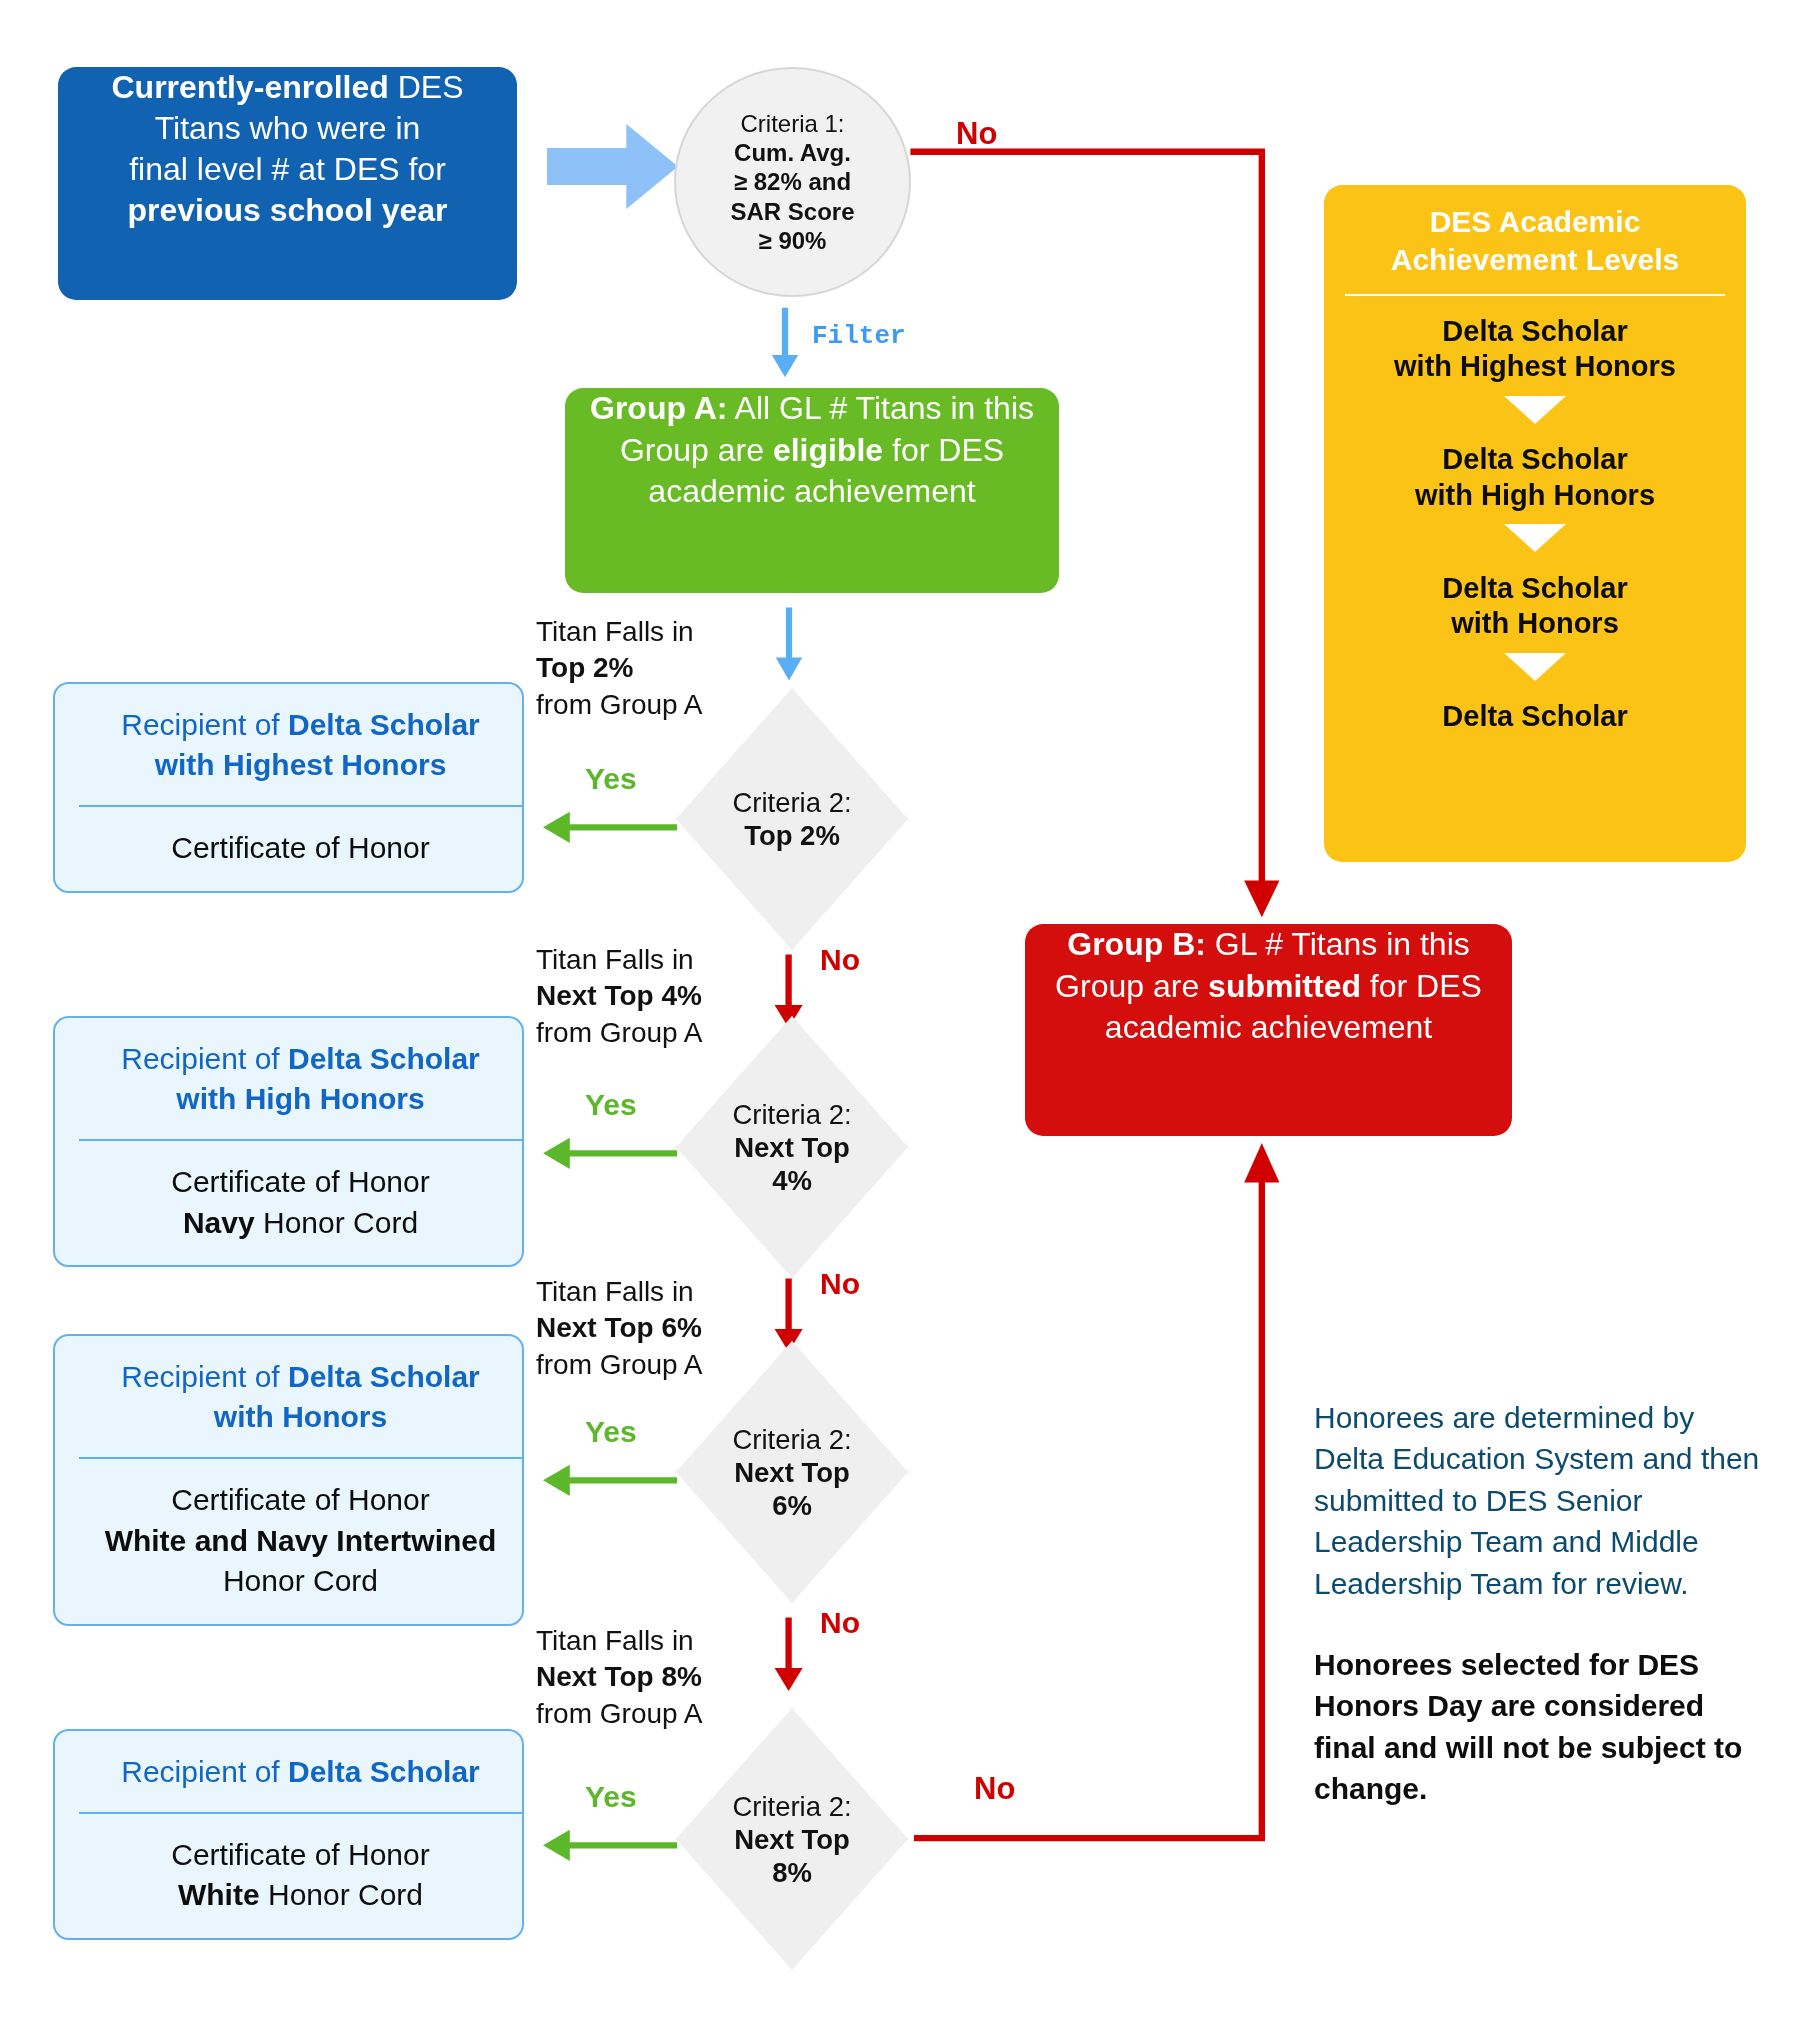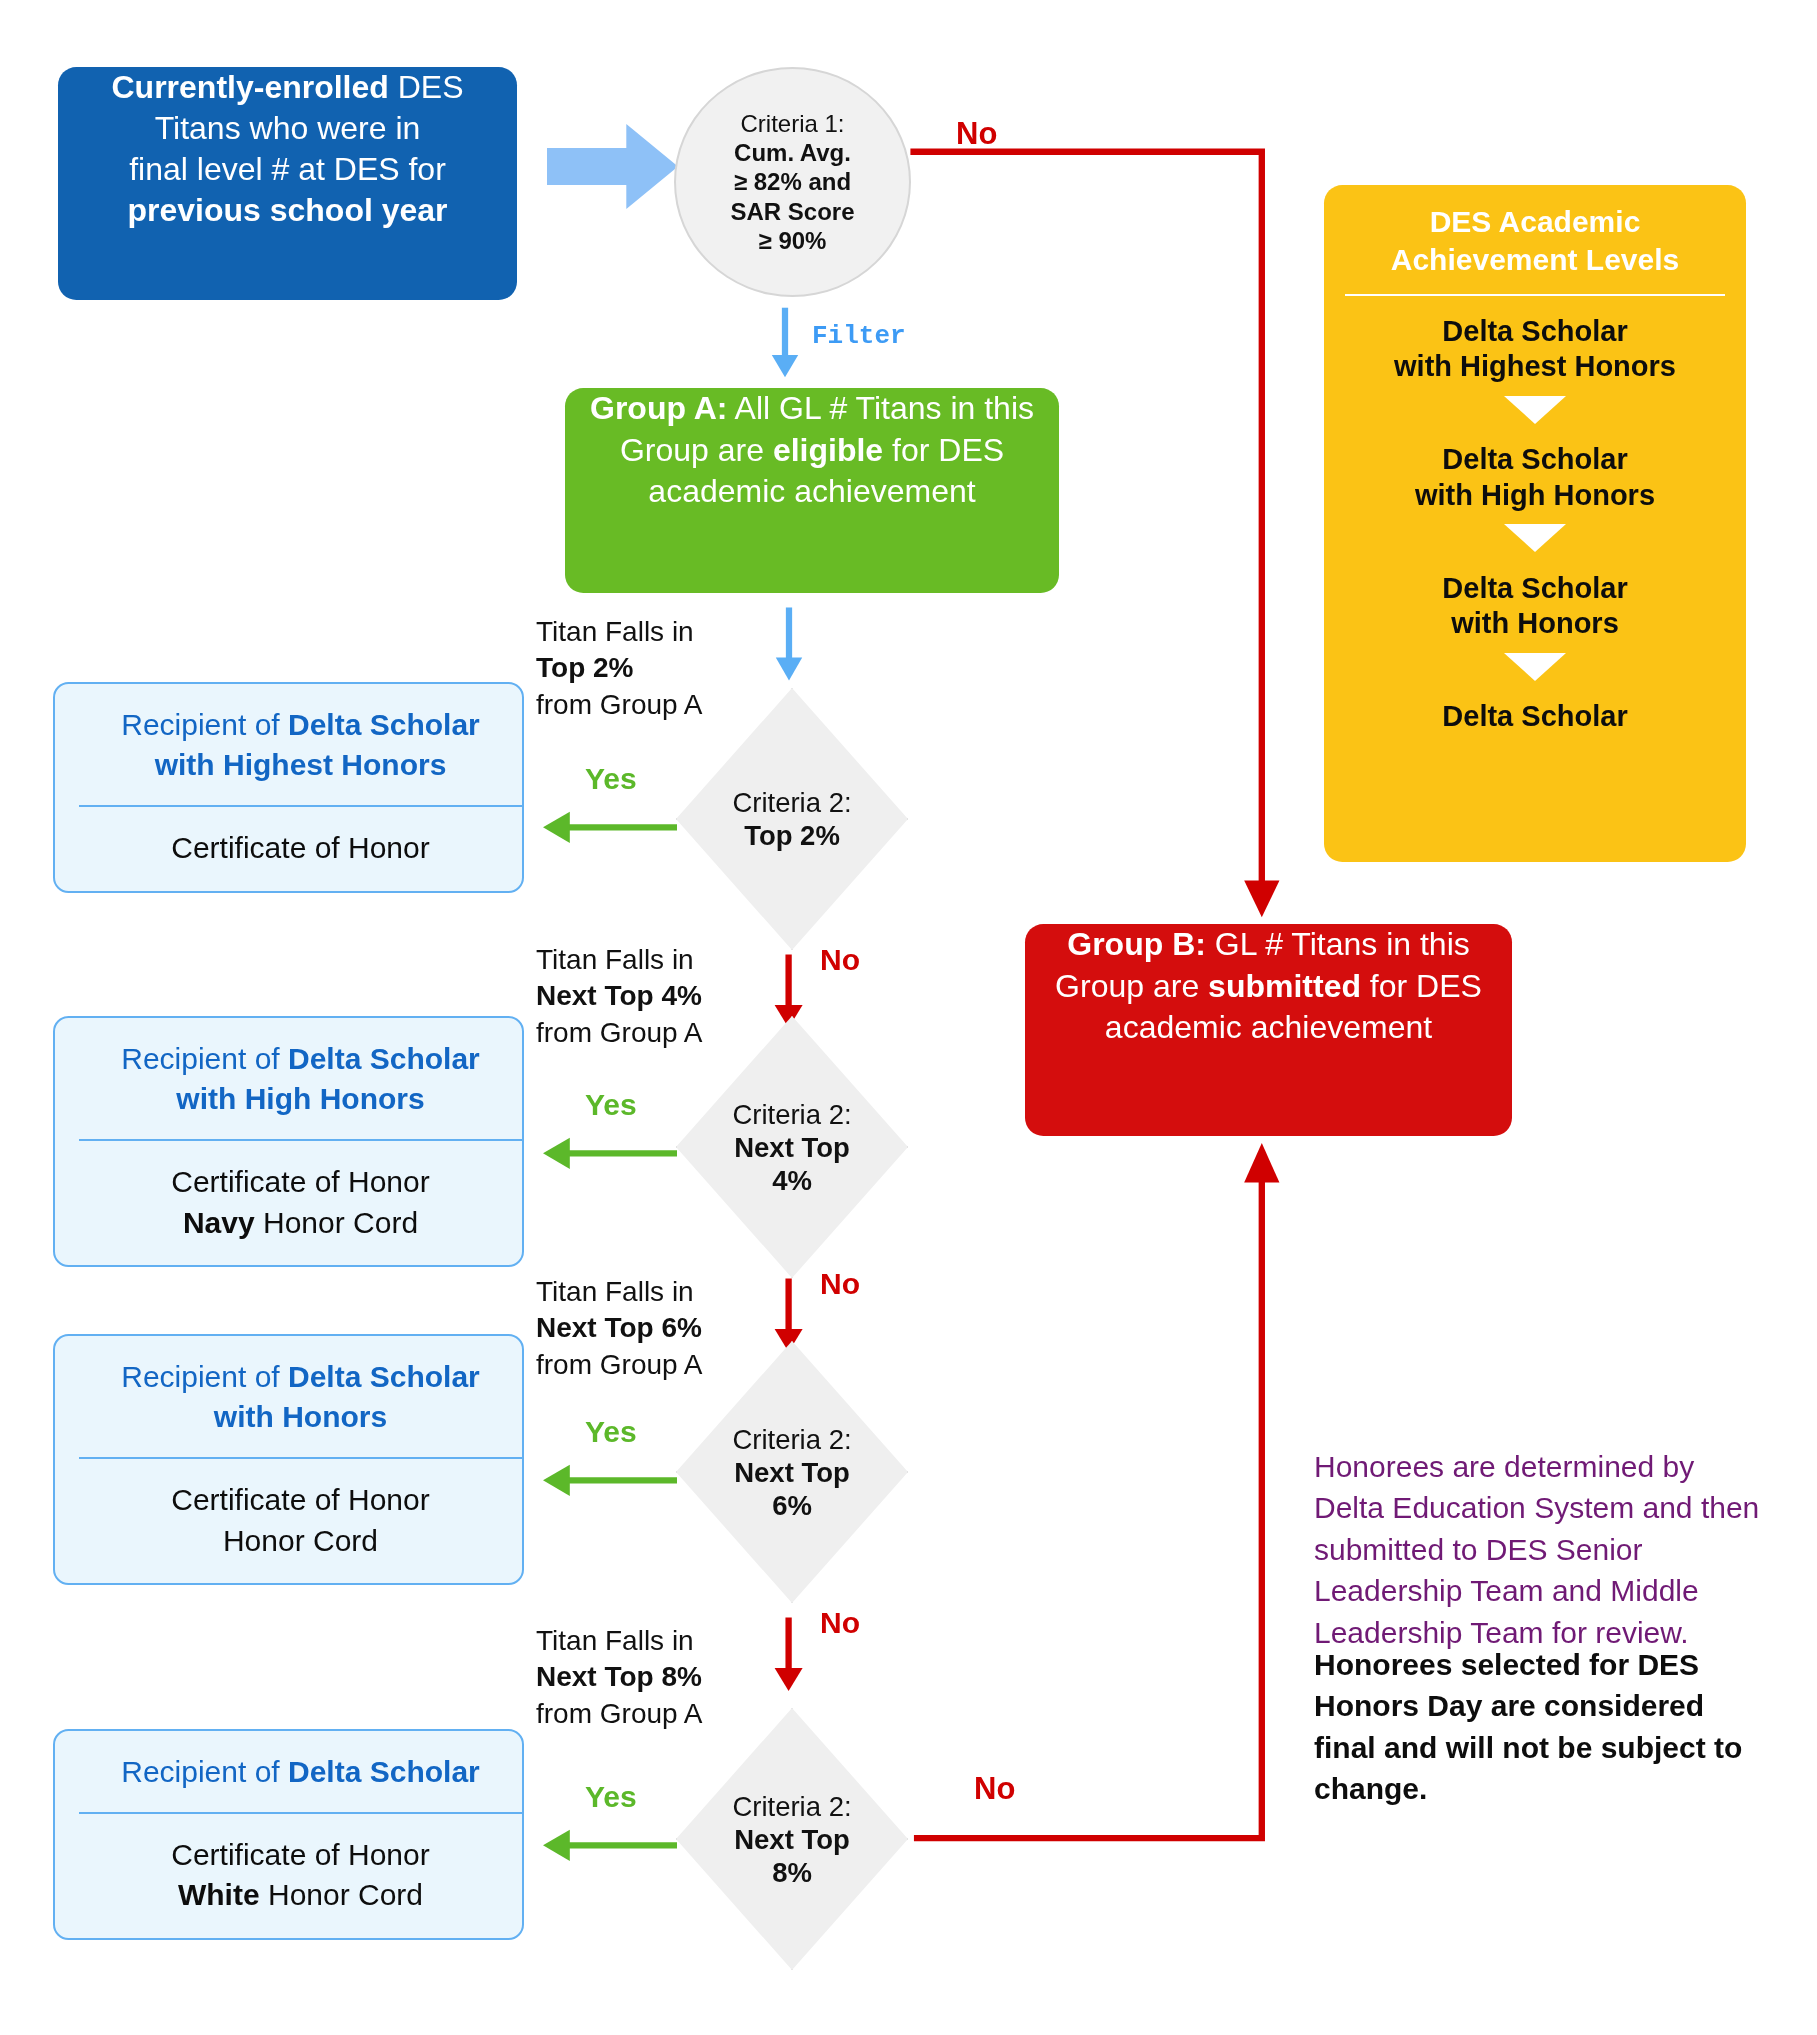--- a/index.html
+++ b/index.html
@@ -140,22 +140,22 @@
   #no-3{top:1609px;}
 
   
   #red-lines{left:0;top:0;width:1818px;height:2035px;pointer-events:none;}
 
   #no-top-label{left:956px; top:116px; color:#d00000; font-weight:700; font-size:31px;}
   #no-bottom-label{left:974px; top:1771px; color:#d00000; font-weight:700; font-size:31px;}
 
   
   #note-1{
-    left:1314px; top:1446px; width:452px;
-    font-size:30px; line-height:1.38; color:#701a75;
+    left:1314px; top:1397px; width:452px;
+    font-size:30px; line-height:1.38; color:#0c4a6e;
   }
   #note-2{
     left:1314px; top:1644px; width:452px;
     font-size:30px; line-height:1.38; color:#0d0d0d; font-weight:700;
   }
 </style>
 </head>
 <body>
 
 <div class="abs ctr" id="start-box">
@@ -341,20 +341,21 @@
     <polygon points="0,30 38,8 38,52" fill="#5cb82a"></polygon>
   </svg>
 </div>
 <div class="abs card" id="card-3">
   <div class="card-top">
     <span>Recipient of </span><span style="font-weight:700">Delta Scholar</span><br>
     <span style="font-weight:700">with Honors</span>
   </div>
   <div class="card-bot">
     <div>Certificate of Honor</div>
+    <div style="font-weight:700">White and Navy Intertwined</div>
     <div> Honor Cord</div>
   </div>
 </div>
 <div class="abs no-wrap" id="no-3">
   <span class="no-label">No</span>
   <svg width="42" height="78" viewBox="0 0 60 110" style="position:absolute;left:0;top:8">
     <line x1="28" y1="0" x2="28" y2="80" stroke="#d00000" stroke-width="9"></line>
     <polygon points="28,105 8,72 48,72" fill="#d00000"></polygon>
   </svg>
 </div>

